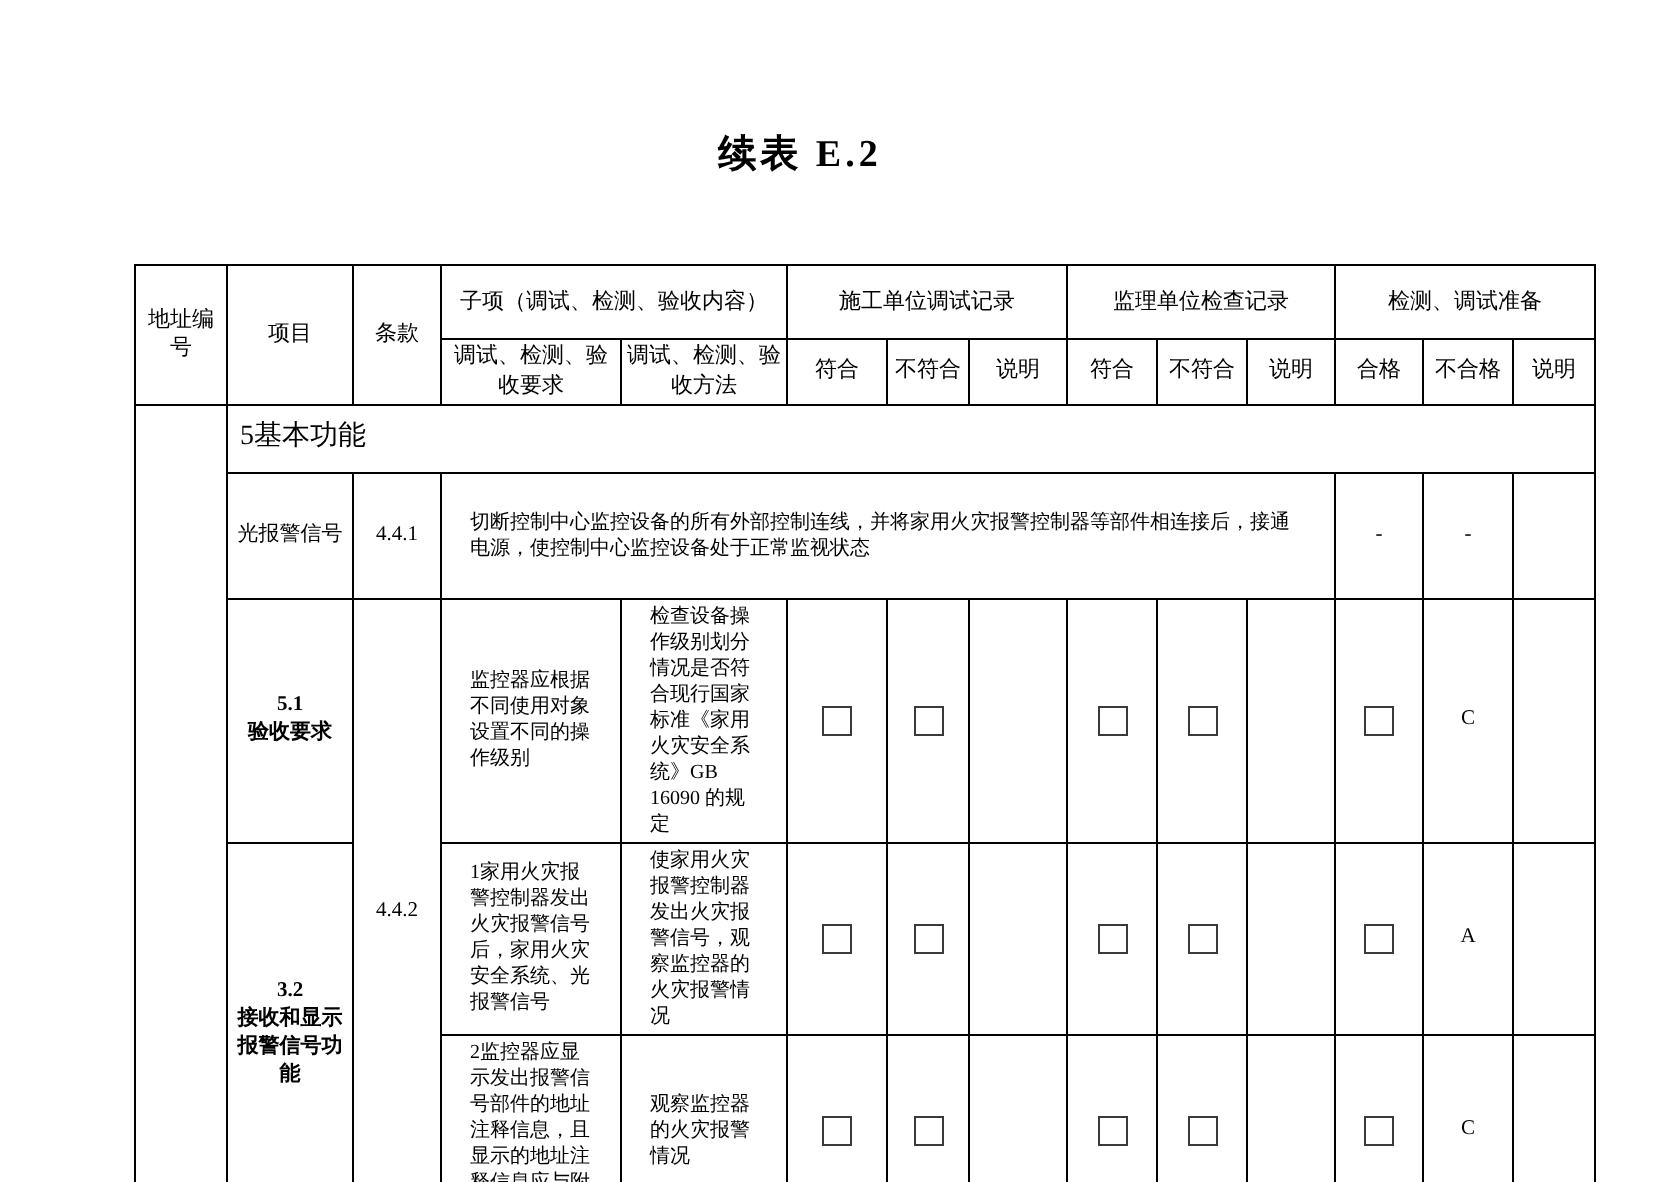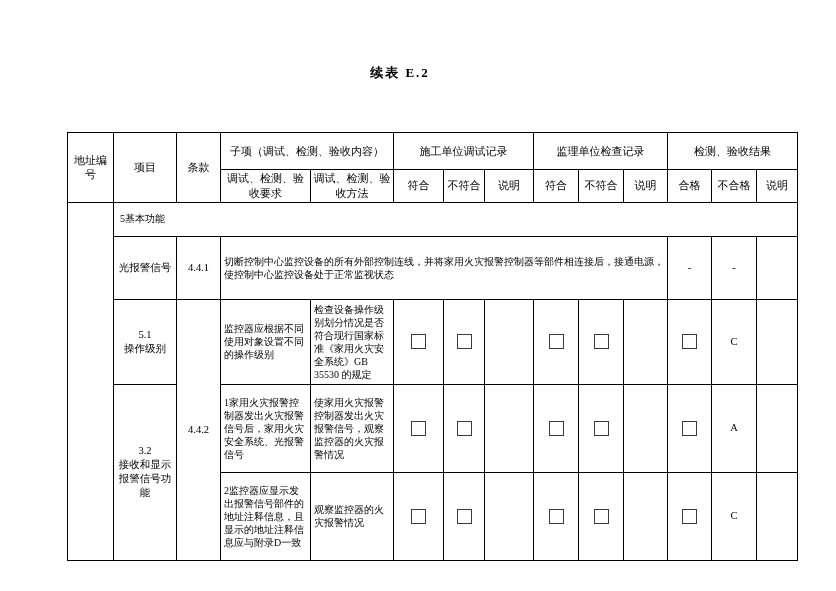--- a/index.html
+++ b/index.html
@@ -17,21 +17,21 @@
     height: 591px;
     background: #fff;
     overflow: hidden;
   }
   .doc-title {
     position: absolute;
     top: 64px;
     left: 0;
     width: 800px;
     text-align: center;
-    font-size: 13px;
+    font-size: 19px;
     font-weight: bold;
     letter-spacing: 2px;
   }
   .form-table {
     position: absolute;
     left: 67px;
     top: 85px;
     border-collapse: collapse;
     table-layout: fixed;
     width: 730px;
@@ -47,37 +47,37 @@
     overflow: hidden;
     line-height: 1.35;
   }
   .form-table th {
     font-size: 11px;
   }
   td.text-cell {
     text-align: left;
     vertical-align: middle;
     font-size: 10px;
-    padding: 2px 3px;
+    padding: 2px 14px;
     line-height: 1.3;
   }
   td.section-cell {
     text-align: left;
-    font-size: 10px;
+    font-size: 14px;
     padding-left: 6px;
   }
   .cb {
     display: inline-block;
     width: 13px;
     height: 13px;
     border: 1px solid #3a3a3a;
     background: #fff;
     vertical-align: middle;
   }
-  .stack-line { display: block; }
+  .stack-line { display: block; font-weight: bold; }
   .grade { font-size: 10px; }
 </style>
 </head>
 <body>
 
 <div class="page">
 
   <div class="doc-title">续表 E.2</div>
 
   <table class="form-table">
@@ -99,21 +99,21 @@
     </colgroup>
 
     <tbody>
         <tr style="height:37px">
       <th rowspan="2">地址编号</th>
       <th rowspan="2">项目</th>
       <th rowspan="2">条款</th>
       <th colspan="2">子项（调试、检测、验收内容）</th>
       <th colspan="3">施工单位调试记录</th>
       <th colspan="3">监理单位检查记录</th>
-      <th colspan="3">检测、验收结果</th>
+      <th colspan="3">检测、调试准备</th>
     </tr>
 
     <tr style="height:30px">
       <th>调试、检测、验收要求</th>
       <th>调试、检测、验收方法</th>
       <th>符合</th>
       <th>不符合</th>
       <th>说明</th>
       <th>符合</th>
       <th>不符合</th>
@@ -133,25 +133,25 @@
       <td>4.4.1</td>
       <td colspan="8" class="text-cell">切断控制中心监控设备的所有外部控制连线，并将家用火灾报警控制器等部件相连接后，接通电源，使控制中心监控设备处于正常监视状态</td>
       <td>-</td>
       <td>-</td>
       <td></td>
     </tr>
 
     <tr style="height:85px">
       <td>
         <span class="stack-line">5.1</span>
-        <span class="stack-line">操作级别</span>
+        <span class="stack-line">验收要求</span>
       </td>
       <td rowspan="3">4.4.2</td>
       <td class="text-cell">监控器应根据不同使用对象设置不同的操作级别</td>
-      <td class="text-cell">检查设备操作级别划分情况是否符合现行国家标准《家用火灾安全系统》GB 35530 的规定</td>
+      <td class="text-cell">检查设备操作级别划分情况是否符合现行国家标准《家用火灾安全系统》GB 16090 的规定</td>
       <td><span class="cb"></span></td>
       <td><span class="cb"></span></td>
       <td></td>
       <td><span class="cb"></span></td>
       <td><span class="cb"></span></td>
       <td></td>
       <td><span class="cb"></span></td>
       <td class="grade">C</td>
       <td></td>
     </tr>

